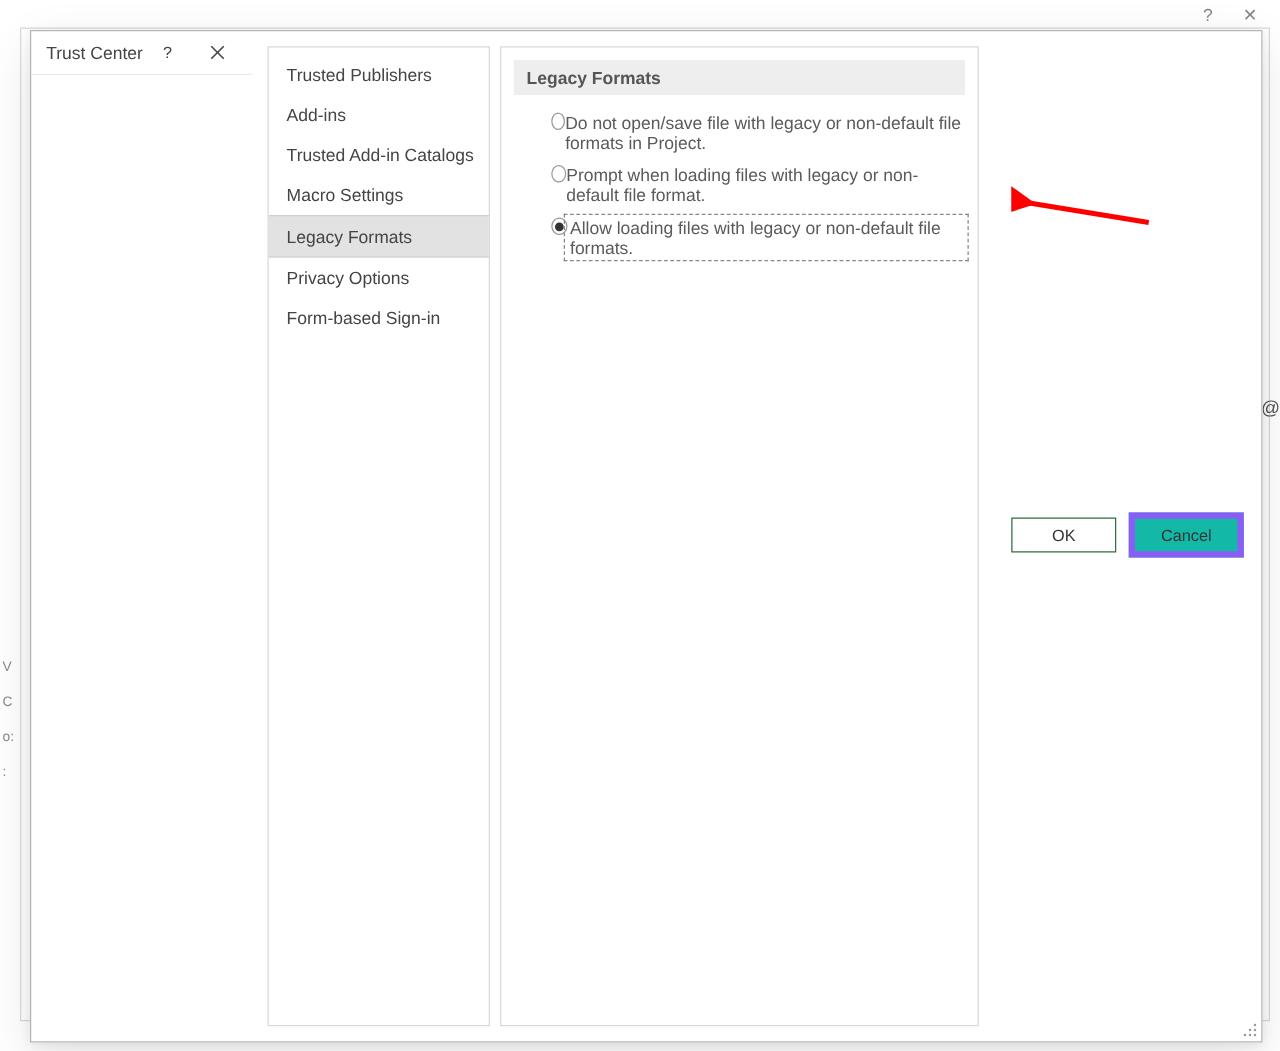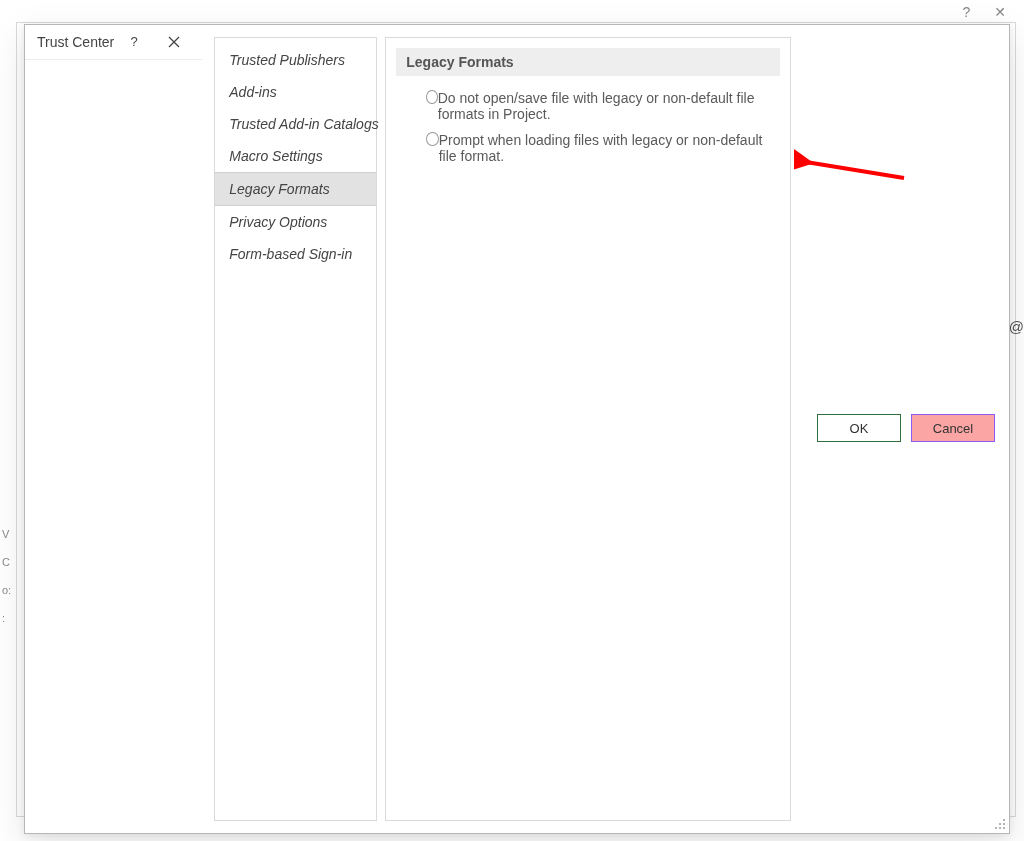--- a/index.html
+++ b/index.html
@@ -93,26 +93,25 @@
 
   .body {
     flex: 1 1 auto;
     display: flex;
     padding: 12px;
     gap: 8px;
     min-height: 0;
   }
 
   .sidebar {
-    width: 163px;
+    width: 178px;
     border: 1px solid #d9d9d9;
     background: #fff;
     padding: 6px 0;
     box-sizing: border-box;
-    font-style: italic;
   }
   .sidebar .nav-item {
     padding: 8px 14px;
     font-size: 14px;
     color: #444;
     cursor: default;
     white-space: nowrap;
   }
   .sidebar .nav-item.selected {
     background: #e2e2e2;
@@ -184,22 +183,22 @@
     display: flex;
     justify-content: flex-end;
     align-items: center;
     gap: 10px;
     padding: 8px 14px 10px 14px;
     position: relative;
   }
   .btn {
     min-width: 82px;
     height: 26px;
-    border: 1px solid #8b5cf6;
-    background: #fca5a5;
+    border: 5px solid #8b5cf6;
+    background: #14b8a6;
     color: #333;
     font-size: 13px;
     display: inline-flex;
     align-items: center;
     justify-content: center;
     cursor: default;
   }
   .btn.primary {
     border: 1.5px solid #2f6f3b;
     background: #fff;
@@ -282,20 +281,24 @@
         <div class="opt-row">
           <span class="radio"></span>
           <span class="opt-label">Do not open/save file with legacy or non-default file formats in Project.</span>
         </div>
 
         <div class="opt-row">
           <span class="radio"></span>
           <span class="opt-label">Prompt when loading files with legacy or non-default file format.</span>
         </div>
 
+        <div class="opt-row">
+          <span class="radio checked"></span>
+          <span class="opt-label focused">Allow loading files with legacy or non-default file formats.</span>
+        </div>
 
         <svg class="arrow-annot" width="120" height="40" viewBox="0 0 120 40">
           <defs>
             <marker id="ah" markerWidth="10" markerHeight="10" refX="2" refY="5" orient="auto">
               <path d="M0,5 L10,0 L10,10 Z" fill="#ff0000"></path>
             </marker>
           </defs>
           <line x1="110" y1="30" x2="12" y2="14" stroke="#ff0000" stroke-width="4" marker-end="url(#ah)"></line>
         </svg>
 

